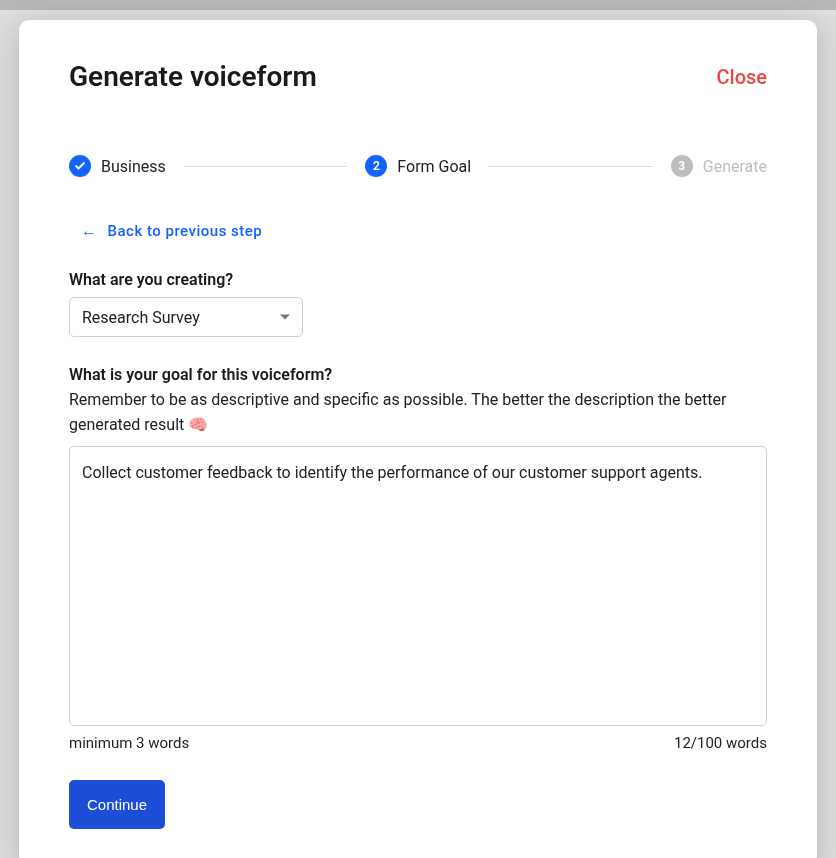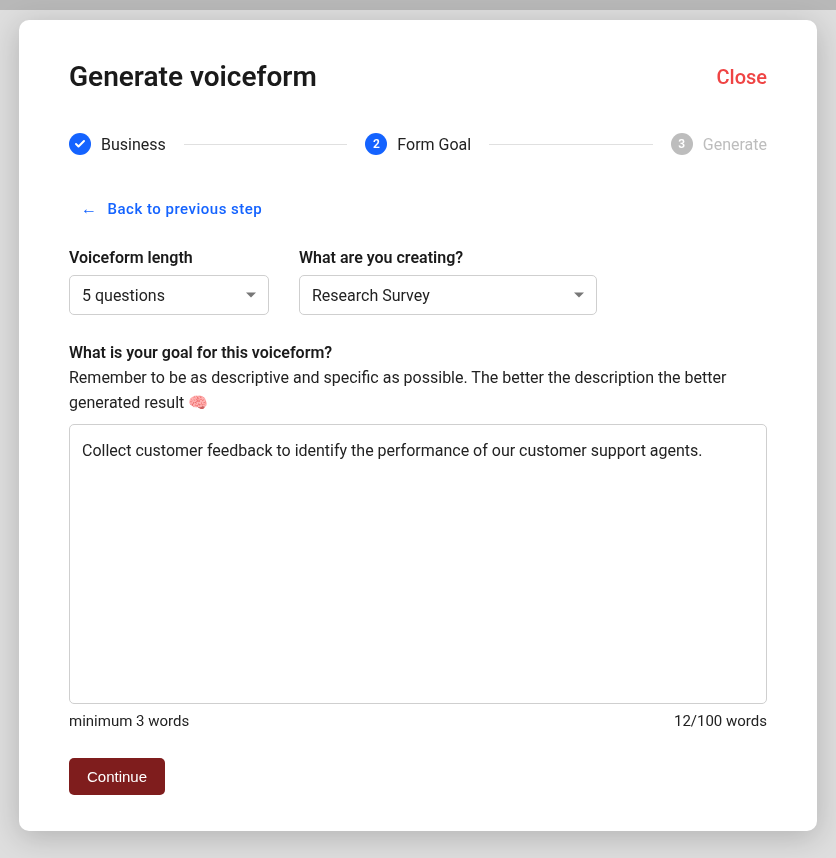--- a/index.html
+++ b/index.html
@@ -30,21 +30,21 @@
       box-shadow: 0 6px 30px rgba(0,0,0,0.2);
       position: absolute;
       left: 50%;
       top: 20px;
       transform: translateX(-50%);
     }
     .modal-header {
       display: flex;
       justify-content: space-between;
       align-items: center;
-      margin-bottom: 40px;
+      margin-bottom: 62px;
     }
     .modal-title {
       font-size: 28px;
       font-weight: 600;
       color: #1a1a1a;
     }
     .close-link {
       color: #ef4444;
       font-size: 20px;
       font-weight: 500;
@@ -121,21 +121,21 @@
       border: 1px solid #cfcfcf;
       border-radius: 5px;
       height: 40px;
       display: flex;
       align-items: center;
       padding: 0 40px 0 12px;
       background: #fff;
       cursor: pointer;
     }
     .select-wrap.w-small { width: 200px; }
-    .select-wrap.w-med { width: 298px; }
+    .select-wrap.w-med { width: 234px; }
     .select-value {
       font-size: 16px;
       color: #222;
     }
     .select-caret {
       position: absolute;
       right: 12px;
       top: 50%;
       transform: translateY(-50%);
       width: 0;
@@ -176,25 +176,25 @@
     }
     .helper-row {
       display: flex;
       justify-content: space-between;
       margin-top: 8px;
       font-size: 15px;
       color: #222;
       margin-bottom: 28px;
     }
     .continue-btn {
-      background: #7f1d1d;
+      background: #1d4ed8;
       color: #fff;
       border: none;
       border-radius: 5px;
-      padding: 10px 18px;
+      padding: 16px 18px;
       font-size: 15px;
       font-weight: 500;
       cursor: pointer;
     }
     .check-svg { width: 12px; height: 12px; }
   </style>
 </head>
 <body>
 
 <div class="topbar"></div>
@@ -228,27 +228,20 @@
     </div>
   </div>
 
   <div class="back-link">
     <span class="back-arrow">←</span>
     <span>Back to previous step</span>
   </div>
 
   <div class="form-row">
     <div class="form-col">
-      <label class="form-label">Voiceform length</label>
-      <div class="select-wrap w-small">
-        <span class="select-value">5 questions</span>
-        <span class="select-caret"></span>
-      </div>
-    </div>
-    <div class="form-col">
       <label class="form-label">What are you creating?</label>
       <div class="select-wrap w-med">
         <span class="select-value">Research Survey</span>
         <span class="select-caret"></span>
       </div>
     </div>
   </div>
 
   <div class="goal-section">
     <div class="goal-title">What is your goal for this voiceform?</div>

